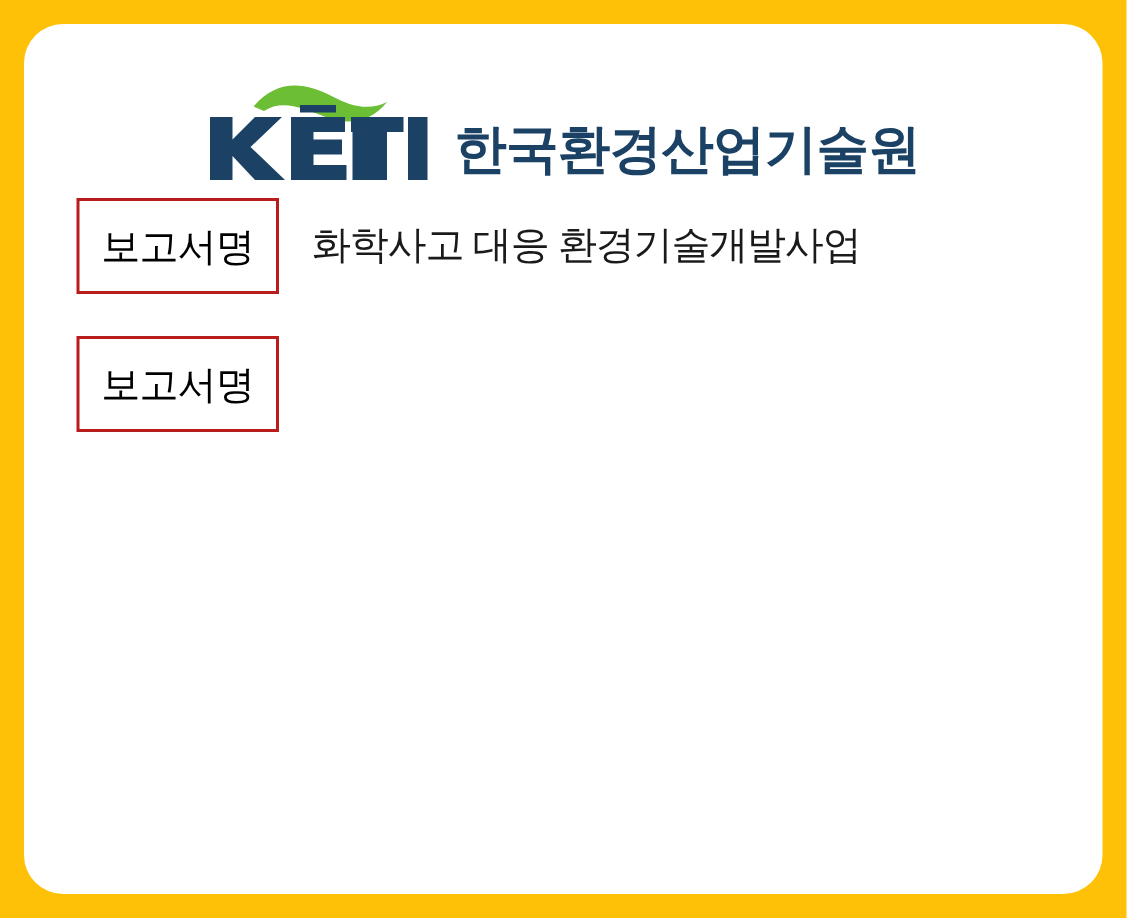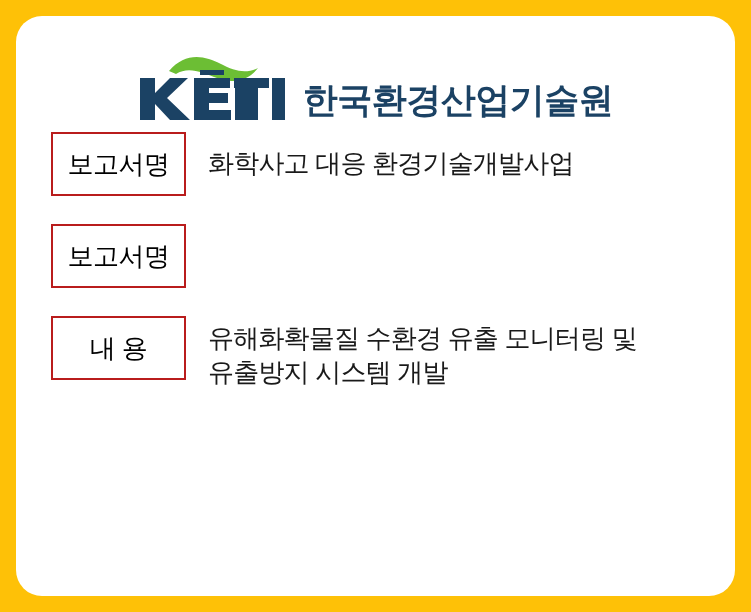--- a/index.html
+++ b/index.html
@@ -157,21 +157,16 @@
       <div class="row">
         <div class="row-label">보고서명</div>
         <div class="row-value">화학사고 대응 환경기술개발사업</div>
       </div>
 
 
       <div class="row">
         <div class="row-label">보고서명</div>
       </div>
 
-      <div class="row">
-        <div class="row-label">내 용</div>
-        <div class="row-value multiline">유해화확물질 수환경 유출 모니터링 및
-유출방지 시스템 개발</div>
-      </div>
 
     </div>
   </div>
 </div>
 
 </body></html>

